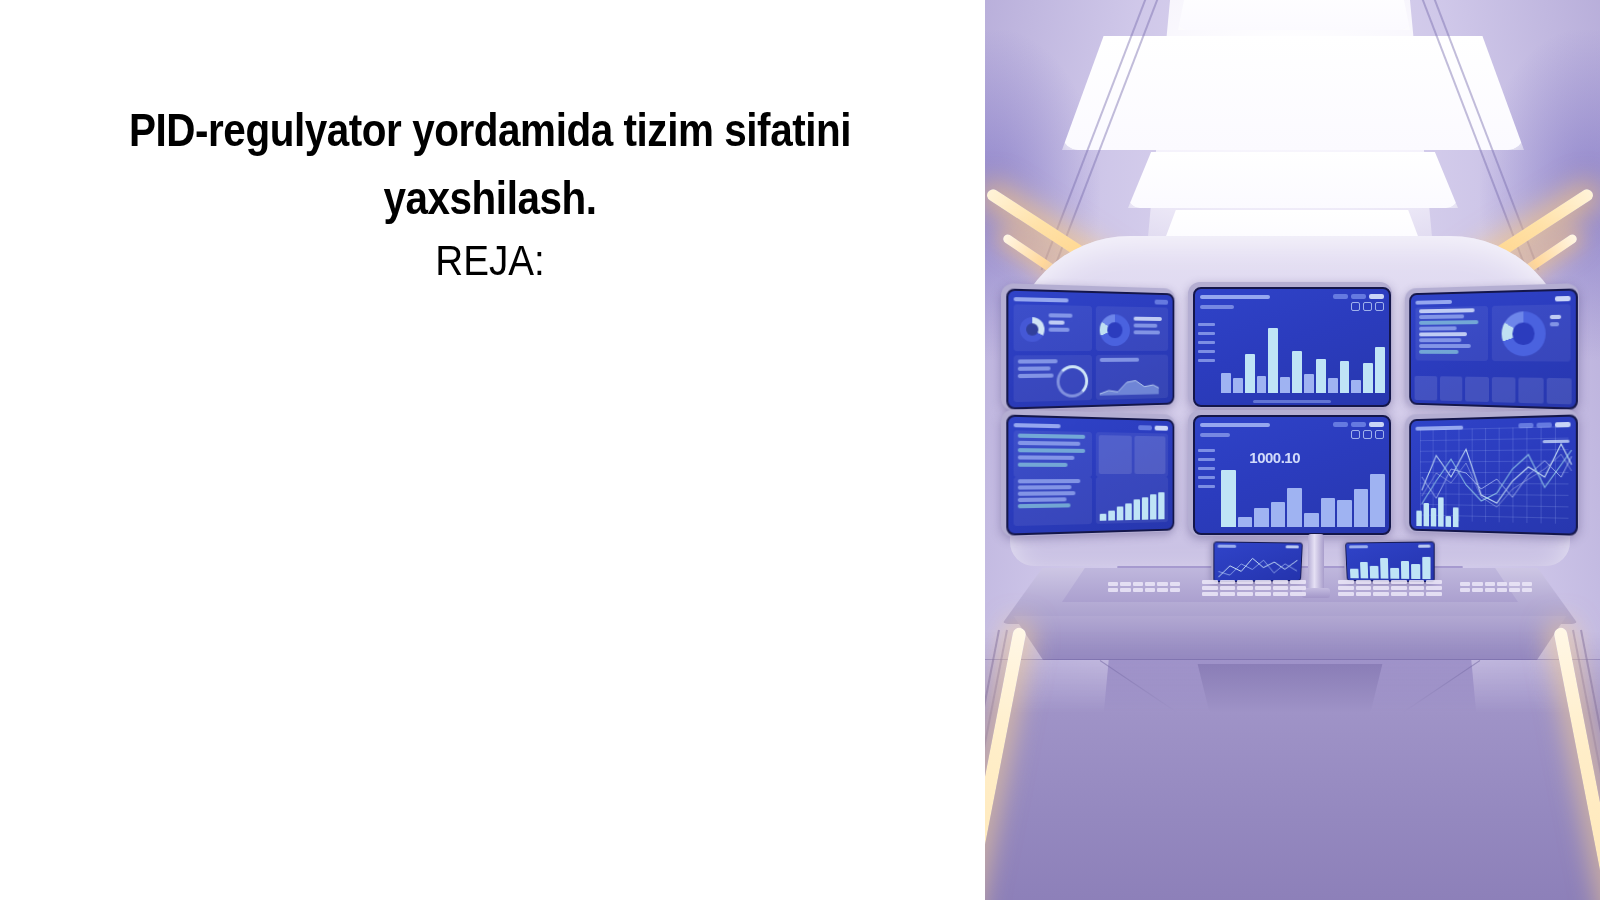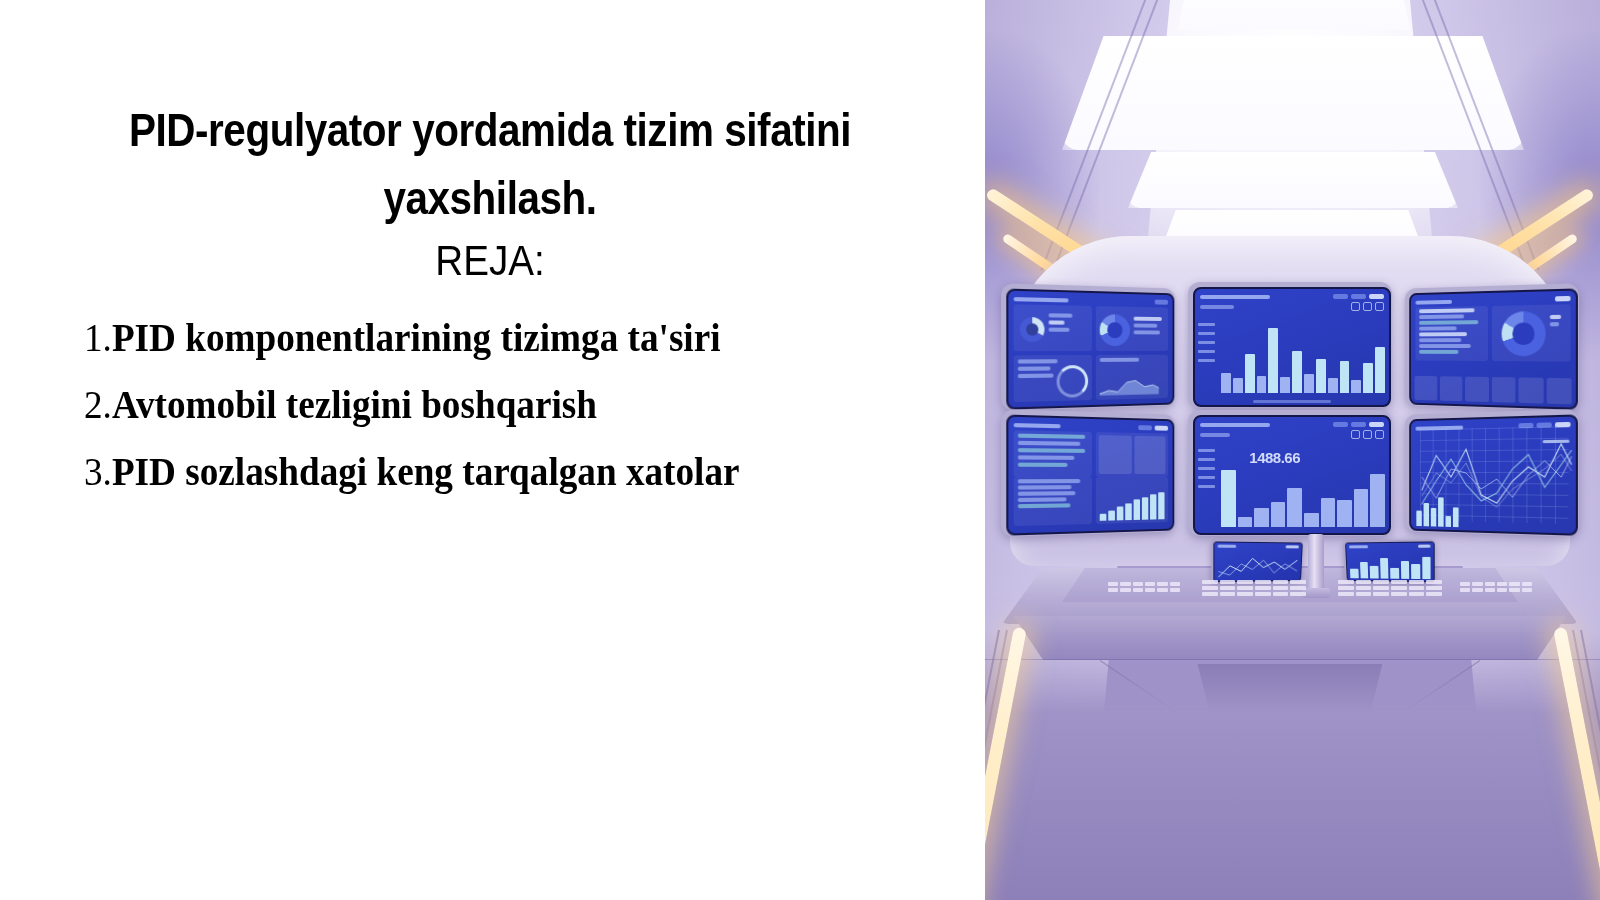--- a/index.html
+++ b/index.html
@@ -324,31 +324,20 @@
 <body>
 
 <div class="slide">
 
   <div class="text-col">
 
     <div class="title">PID-regulyator yordamida tizim sifatini yaxshilash.</div>
 
     <div class="subtitle">REJA:</div>
 
-    <div class="plan-list">
-      <div class="plan-item">
-        <span class="plan-num">1.</span><span class="plan-text">PID komponentlarining tizimga ta'siri</span>
-      </div>
-      <div class="plan-item">
-        <span class="plan-num">2.</span><span class="plan-text">Avtomobil tezligini boshqarish</span>
-      </div>
-      <div class="plan-item">
-        <span class="plan-num">3.</span><span class="plan-text">PID sozlashdagi keng tarqalgan xatolar</span>
-      </div>
-    </div>
 
   </div>
 
   <div class="photo">
     <div class="photo-inner">
 
       <div class="room-bg"></div>
       <div class="wall-left"></div>
       <div class="wall-right"></div>
       <div class="corner-shade-l"></div>
@@ -584,21 +573,21 @@
                   <span class="kpi-dot"></span>
                 </div>
               </div>
               <div class="axis-lbls" style="top:32px;">
                 <span class="axis-lbl"></span>
                   <span class="axis-lbl"></span>
                   <span class="axis-lbl"></span>
                 <span class="axis-lbl"></span>
                   <span class="axis-lbl"></span>
               </div>
-              <div class="bignum">1488.66</div>
+              <div class="bignum">1000.10</div>
               <div class="bars" style="left:26px;height:56%;bottom:6px;">
                 <span class="bar lt" style="height:88%"></span>
                   <span class="bar" style="height:16%"></span>
                 <span class="bar" style="height:30%"></span>
                   <span class="bar" style="height:38%"></span>
                 <span class="bar" style="height:60%"></span>
                   <span class="bar" style="height:22%"></span>
                 <span class="bar" style="height:44%"></span>
                   <span class="bar" style="height:42%"></span>
                 <span class="bar" style="height:58%"></span>

